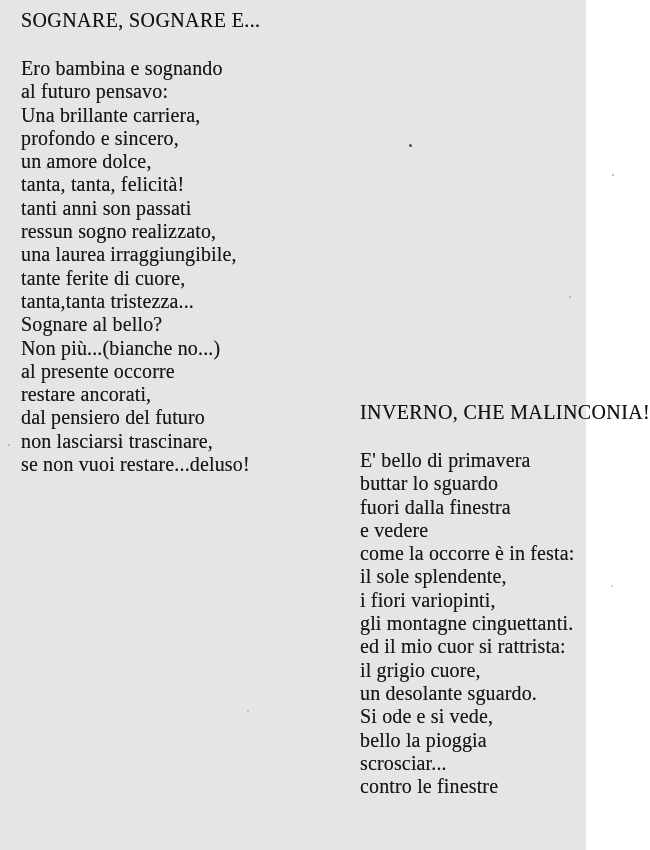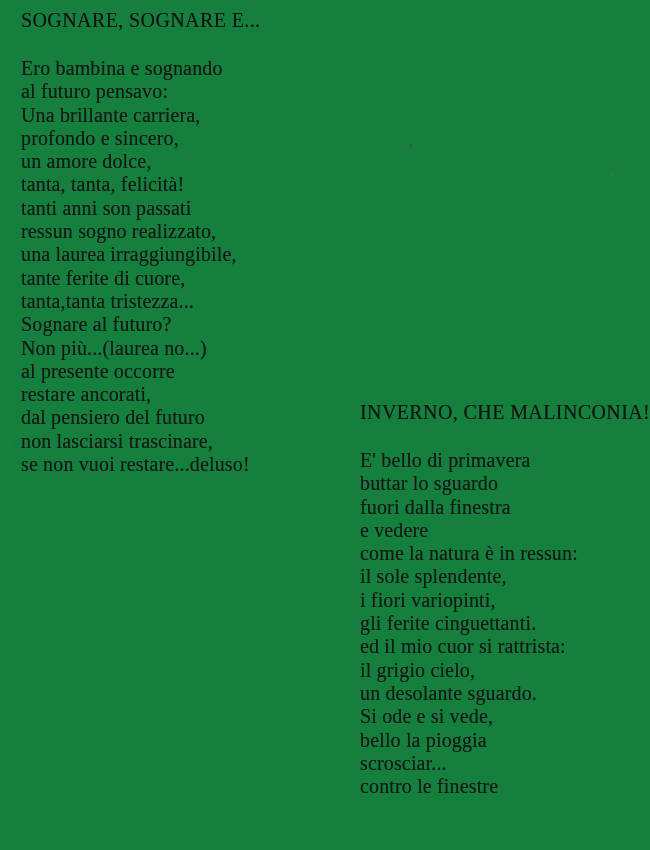--- a/index.html
+++ b/index.html
@@ -10,23 +10,23 @@
     width: 650px;
     height: 850px;
     background: #ffffff;
     overflow: hidden;
     position: relative;
     font-family: "Liberation Serif", "DejaVu Serif", serif;
   }
   .page {
     position: absolute;
     inset: 0;
-    width: 650px;
+    width: 586px;
     height: 850px;
-    background: #15803d;
+    background: #e5e5e5;
     color: #161616;
     text-decoration: underline;
   }
   .poem {
     position: absolute;
   }
   .poem-left {
     left: 21px;
     top: 9px;
     width: 320px;
@@ -81,43 +81,43 @@
         <div class="poem-line">al futuro pensavo:</div>
         <div class="poem-line">Una brillante carriera,</div>
         <div class="poem-line">profondo e sincero,</div>
         <div class="poem-line">un amore dolce,</div>
         <div class="poem-line">tanta, tanta, felicità!</div>
         <div class="poem-line">tanti anni son passati</div>
         <div class="poem-line">ressun sogno realizzato,</div>
         <div class="poem-line">una laurea irraggiungibile,</div>
         <div class="poem-line">tante ferite di cuore,</div>
         <div class="poem-line">tanta,tanta tristezza...</div>
-        <div class="poem-line">Sognare al futuro?</div>
-        <div class="poem-line">Non più...(laurea no...)</div>
+        <div class="poem-line">Sognare al bello?</div>
+        <div class="poem-line">Non più...(bianche no...)</div>
         <div class="poem-line">al presente occorre</div>
         <div class="poem-line">restare ancorati,</div>
         <div class="poem-line">dal pensiero del futuro</div>
         <div class="poem-line">non lasciarsi trascinare,</div>
         <div class="poem-line">se non vuoi restare...deluso!</div>
       </div>
   </section>
 
   <section class="poem poem-right">
     <h1 class="poem-title">INVERNO, CHE MALINCONIA!</h1>
     <div class="poem-lines">
         <div class="poem-line">E' bello di primavera</div>
         <div class="poem-line">buttar lo sguardo</div>
         <div class="poem-line">fuori dalla finestra</div>
         <div class="poem-line">e vedere</div>
-        <div class="poem-line">come la natura è in ressun:</div>
+        <div class="poem-line">come la occorre è in festa:</div>
         <div class="poem-line">il sole splendente,</div>
         <div class="poem-line">i fiori variopinti,</div>
-        <div class="poem-line">gli ferite cinguettanti.</div>
+        <div class="poem-line">gli montagne cinguettanti.</div>
         <div class="poem-line">ed il mio cuor si rattrista:</div>
-        <div class="poem-line">il grigio cielo,</div>
+        <div class="poem-line">il grigio cuore,</div>
         <div class="poem-line">un desolante sguardo.</div>
         <div class="poem-line">Si ode e si vede,</div>
         <div class="poem-line">bello la pioggia</div>
         <div class="poem-line">scrosciar...</div>
         <div class="poem-line">contro le finestre</div>
       </div>
   </section>
 
   <span class="speck s1"></span>
   <span class="speck s2"></span>

